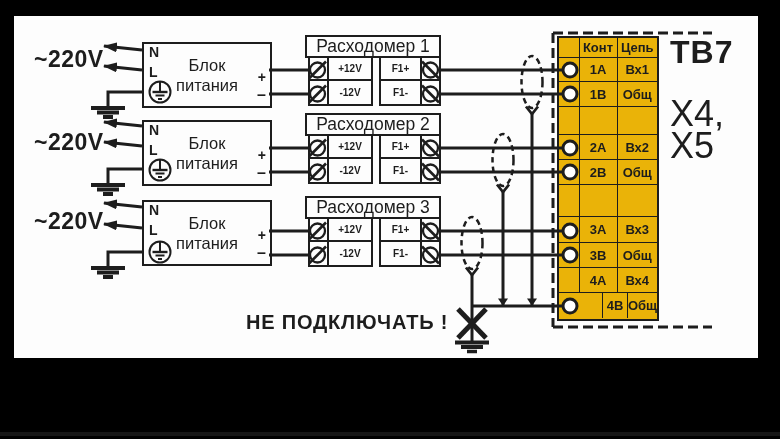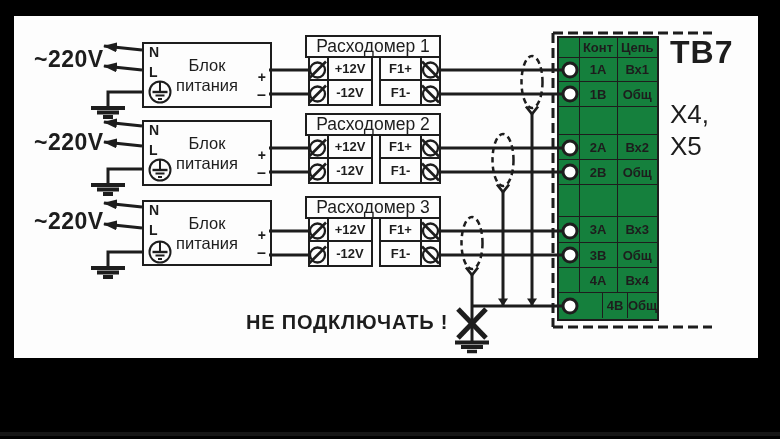--- a/index.html
+++ b/index.html
@@ -47,36 +47,36 @@
     border: 2px solid #1d1d1d; background: #fdfdfd;
   }
   .fm-subA { left: 3px;  width: 65px; }
   .fm-subB { left: 74px; width: 62px; }
   .srow { display: flex; height: 23px; }
   .srow:first-child { border-bottom: 2px solid #1d1d1d; }
   .cell-screw { width: 19px; }
   .fm-subA .cell-screw { border-right: 2px solid #1d1d1d; }
   .fm-subB .cell-screw { border-left: 2px solid #1d1d1d; }
   .cell-label { flex: 1; display: flex; align-items: center; justify-content: center;
-                font-weight: bold; font-size: 13px; }
+                font-weight: bold; font-size: 10px; }
   
   .tb7-table {
     position: absolute; left: 557px; top: 36px; width: 102px; height: 285px;
-    border: 2.5px solid #1d1d1d; background: #15803d;
+    border: 2.5px solid #1d1d1d; background: #eab308;
   }
   .trow { display: flex; border-bottom: 1.8px solid #1d1d1d; }
   .trow:last-child { border-bottom: none; padding-left: 31px; }
   .tc-term { width: 20.5px; border-right: 1.8px solid #1d1d1d; }
   .tc-cont { width: 38px; border-right: 1.8px solid #1d1d1d; }
   .tc-cont, .tc-circ { display: flex; align-items: center; justify-content: center;
                        font-weight: bold; font-size: 13px; }
   .tc-circ { flex: 1; }
   
   .tb7-name { font-size: 32px; font-weight: bold; letter-spacing: 1px; }
-  .tb7-conn { font-size: 26px; line-height: 32px; white-space: pre-line; }
+  .tb7-conn { font-size: 36px; line-height: 32px; white-space: pre-line; }
   .warning  { font-size: 20px; font-weight: bold; letter-spacing: 0.8px; }
   svg.overlay { position: absolute; left: 0; top: 0; z-index: 10; pointer-events: none; }
 </style>
 </head>
 <body>
 
 <div class="paper"></div>
 
 <div class="abs v220" style="left:34px; top:46px;">~220V</div>
 <div class="abs v220" style="left:34px; top:129px;">~220V</div>

